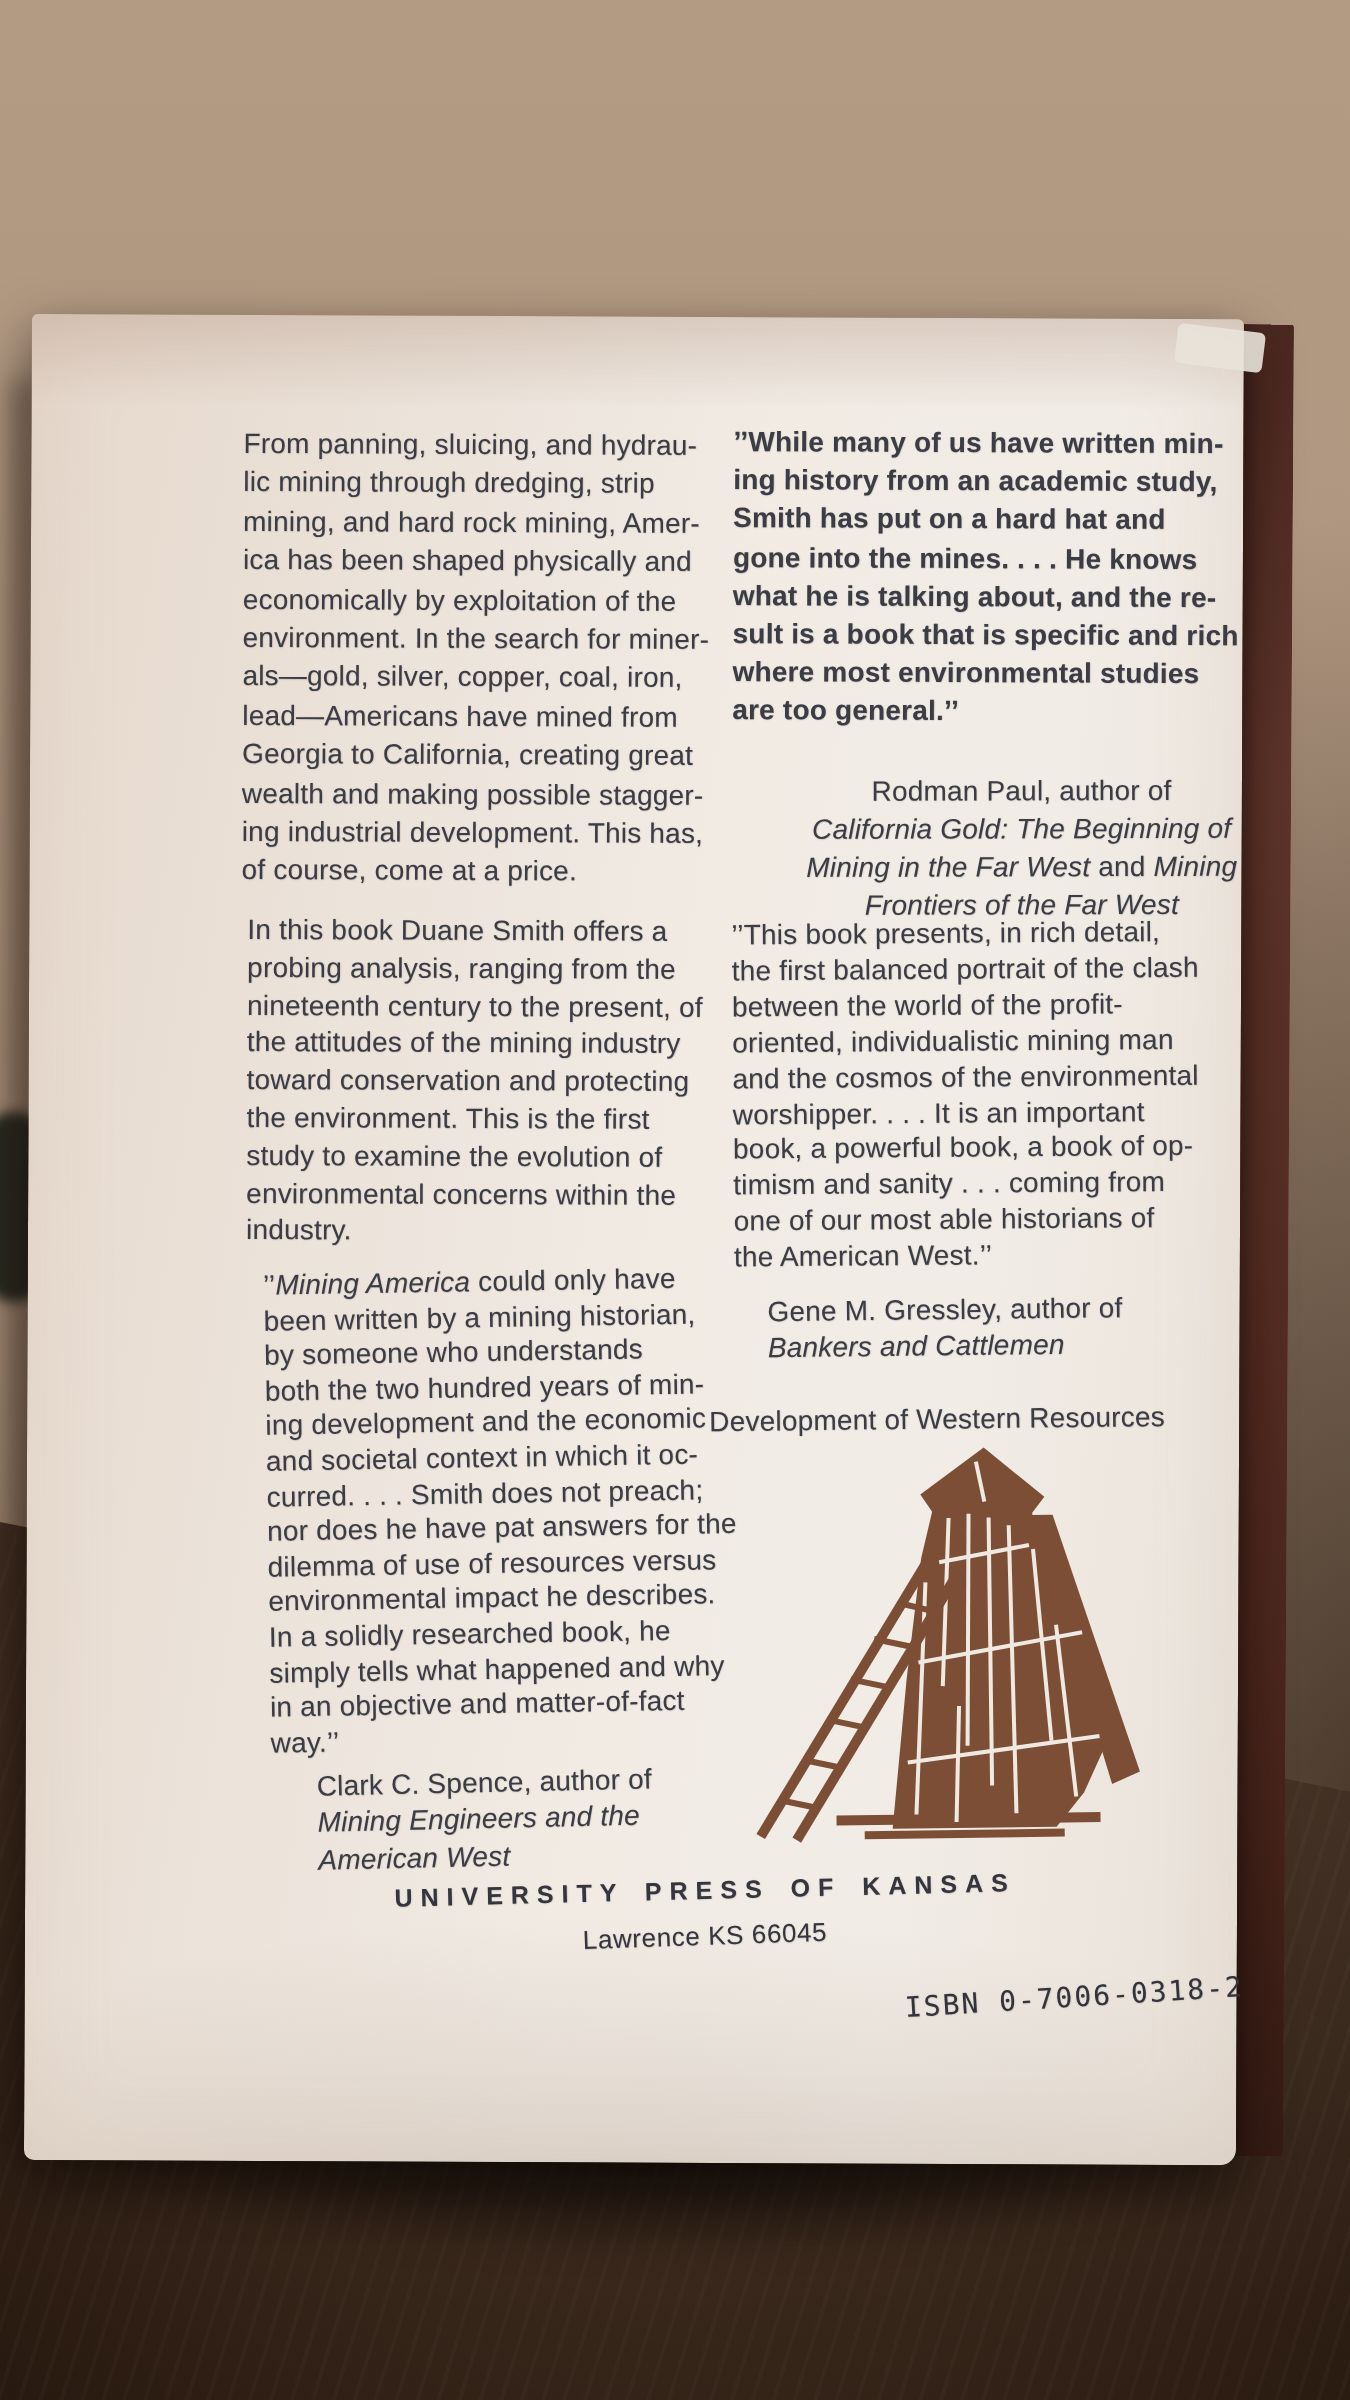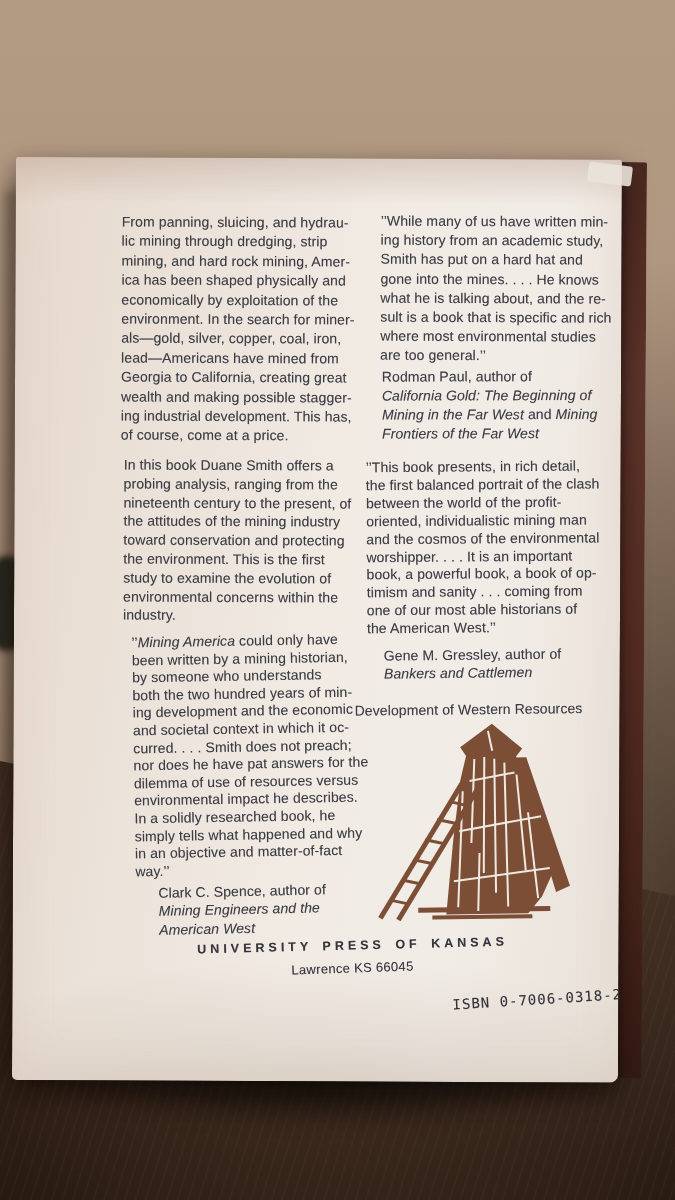--- a/index.html
+++ b/index.html
@@ -65,22 +65,22 @@
   .tblock{
     position:absolute;white-space:pre-line;
     font-size:14px;color:#3b3c44;letter-spacing:0.1px;
     text-shadow:0.2px 0.2px 0.6px rgba(59,60,68,0.35);
   }
   .it{font-style:italic;}
   .para1{left:106px;top:55px;width:262px;line-height:19.4px;}
   .para2{left:109px;top:298px;width:262px;line-height:18.8px;}
   .quoteL{left:120px;top:474px;width:268px;line-height:17.6px;transform:rotate(-1.2deg);}
   .creditL{left:146px;top:723px;width:246px;line-height:18.3px;transform:rotate(-1.5deg);}
-  .quote1{left:365px;top:53px;width:268px;line-height:19.2px;}
-  .credit1{left:367px;top:208px;width:258px;line-height:19px;transform:rotate(-0.4deg);}
+  .quote1{left:351px;top:53px;width:268px;line-height:19.2px;font-weight:bold;}
+  .credit1{left:367px;top:227px;width:258px;line-height:19px;transform:rotate(-0.4deg);text-align:center;}
   .quote2{left:352px;top:299px;width:272px;line-height:17.9px;transform:rotate(-0.7deg);}
   .credit2{left:370px;top:486px;width:252px;line-height:18.3px;transform:rotate(-0.9deg);}
   .series{left:341px;top:541px;width:270px;line-height:18px;transform:rotate(-0.9deg);}
   .illus{
     position:absolute;left:360px;top:562px;width:205px;height:200px;
     transform:rotate(-1deg);
   }
   .press{
     left:145px;top:780px;width:390px;text-align:center;
     font-weight:bold;font-size:12.5px;letter-spacing:4px;word-spacing:3px;

